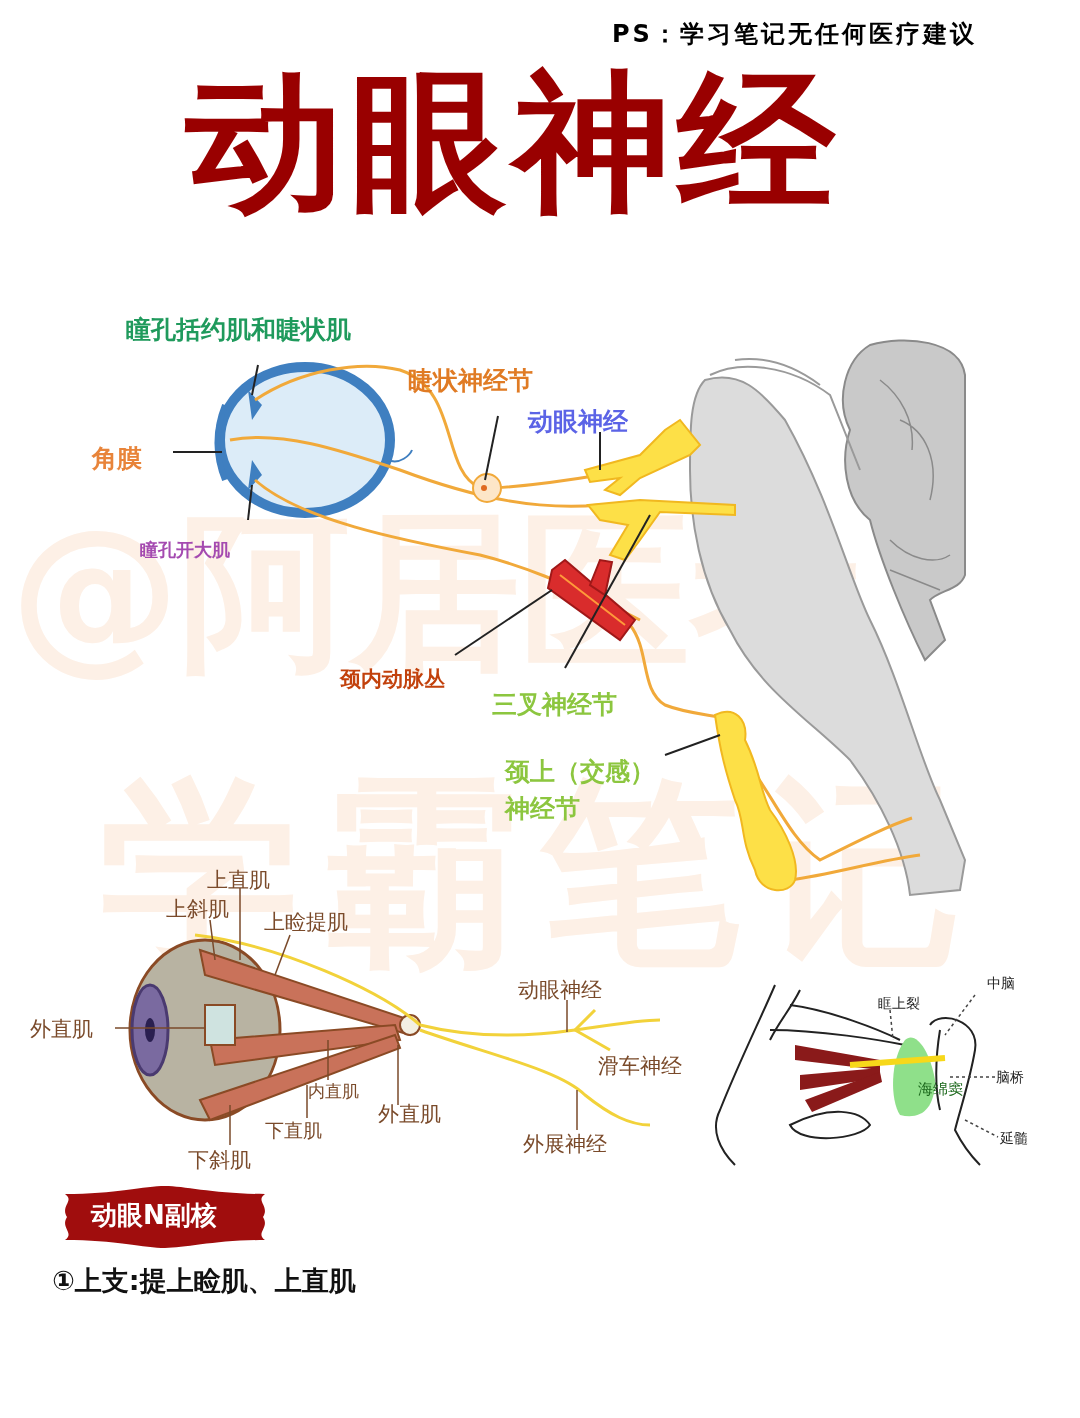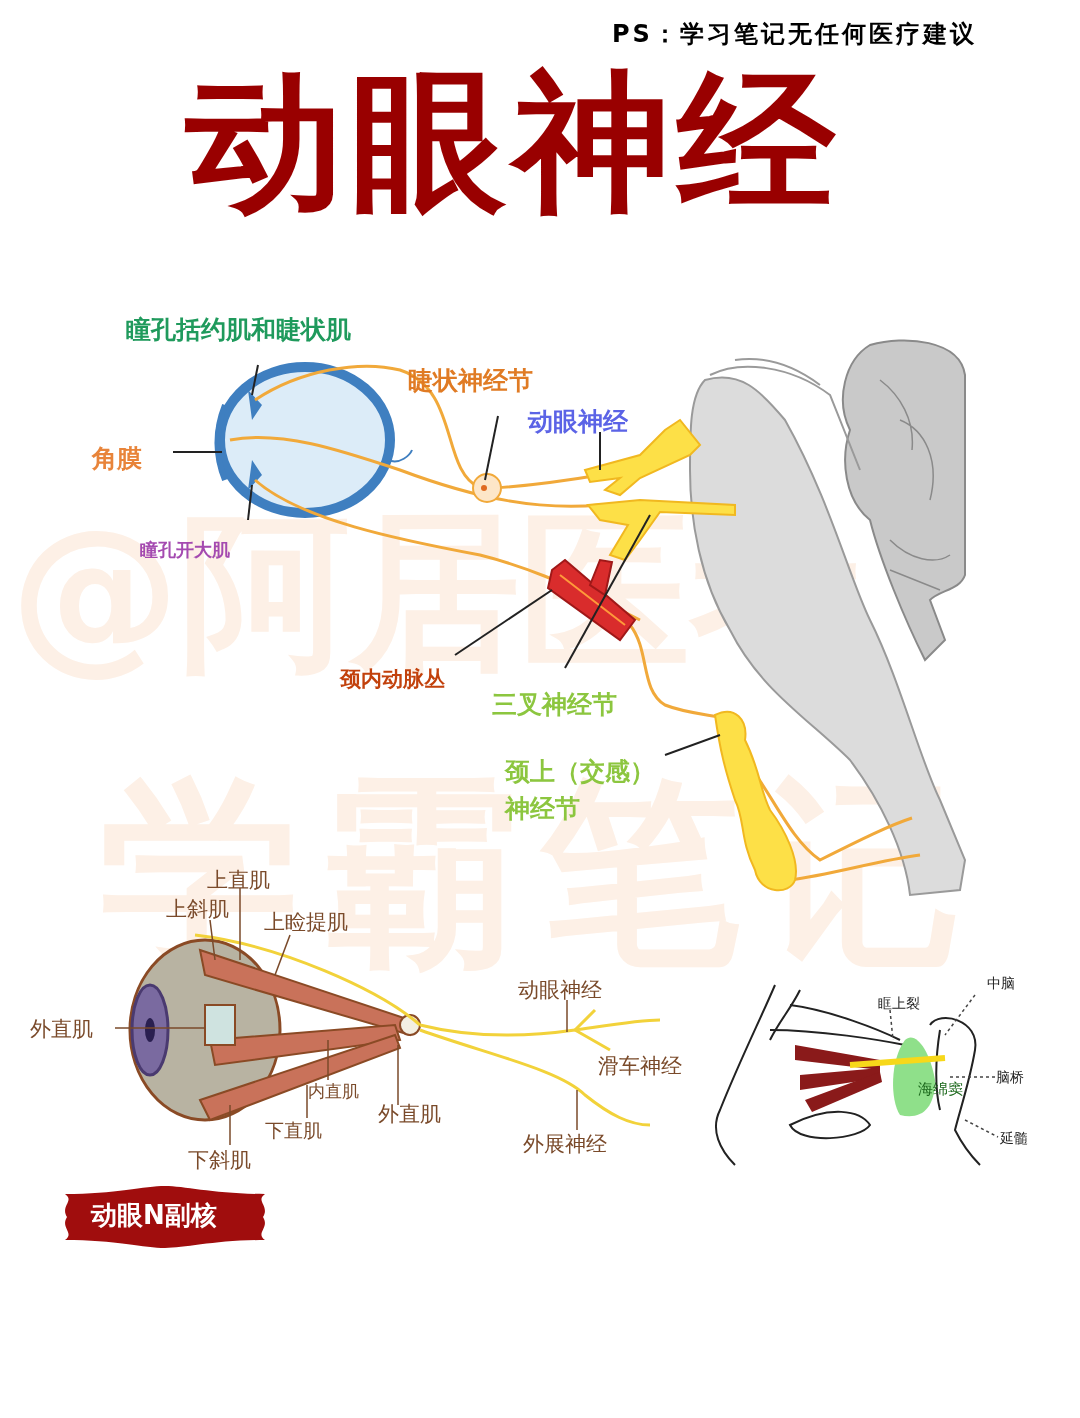--- a/index.html
+++ b/index.html
@@ -175,13 +175,14 @@
 <div class="lbl-small" style="left:1000px;top:1130px;">延髓</div>
 
 <div class="abs badge">
   <svg width="220" height="62" viewBox="0 0 220 62">
     <path d="M10 8 C60 8 90 0 110 0 C130 0 160 8 210 8 C200 15 215 20 208 31 C215 42 200 47 210 54 C160 54 130 62 110 62 C90 62 60 54 10 54 C20 47 5 42 12 31 C5 20 20 15 10 8 Z" fill="#a00d0d"></path>
   </svg>
   <div class="badge-text">动眼N副核</div>
 </div>
 
 <div class="abs notes">
+  <div class="note-line">①上支:提上睑肌、上直肌</div>
 </div>
 
 </body></html>

